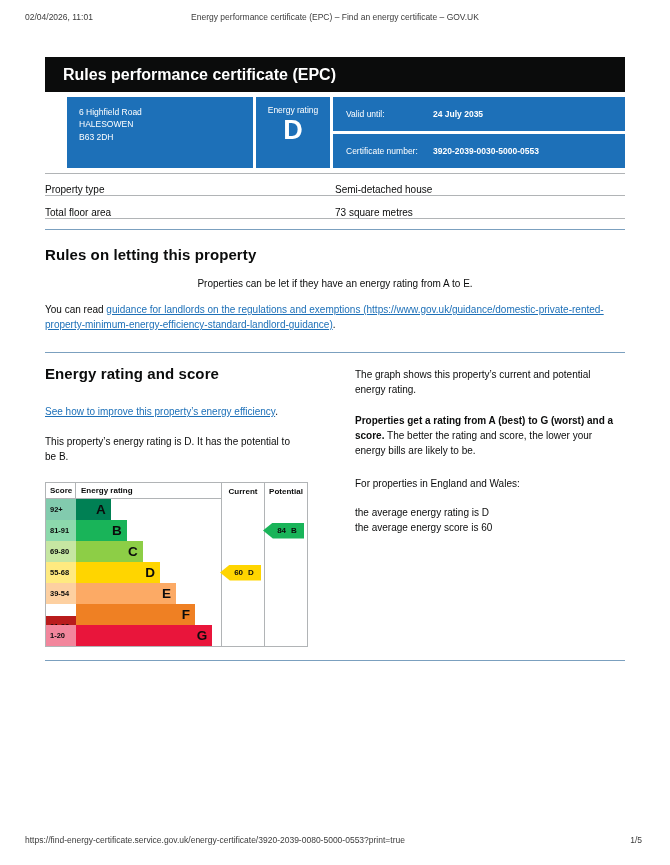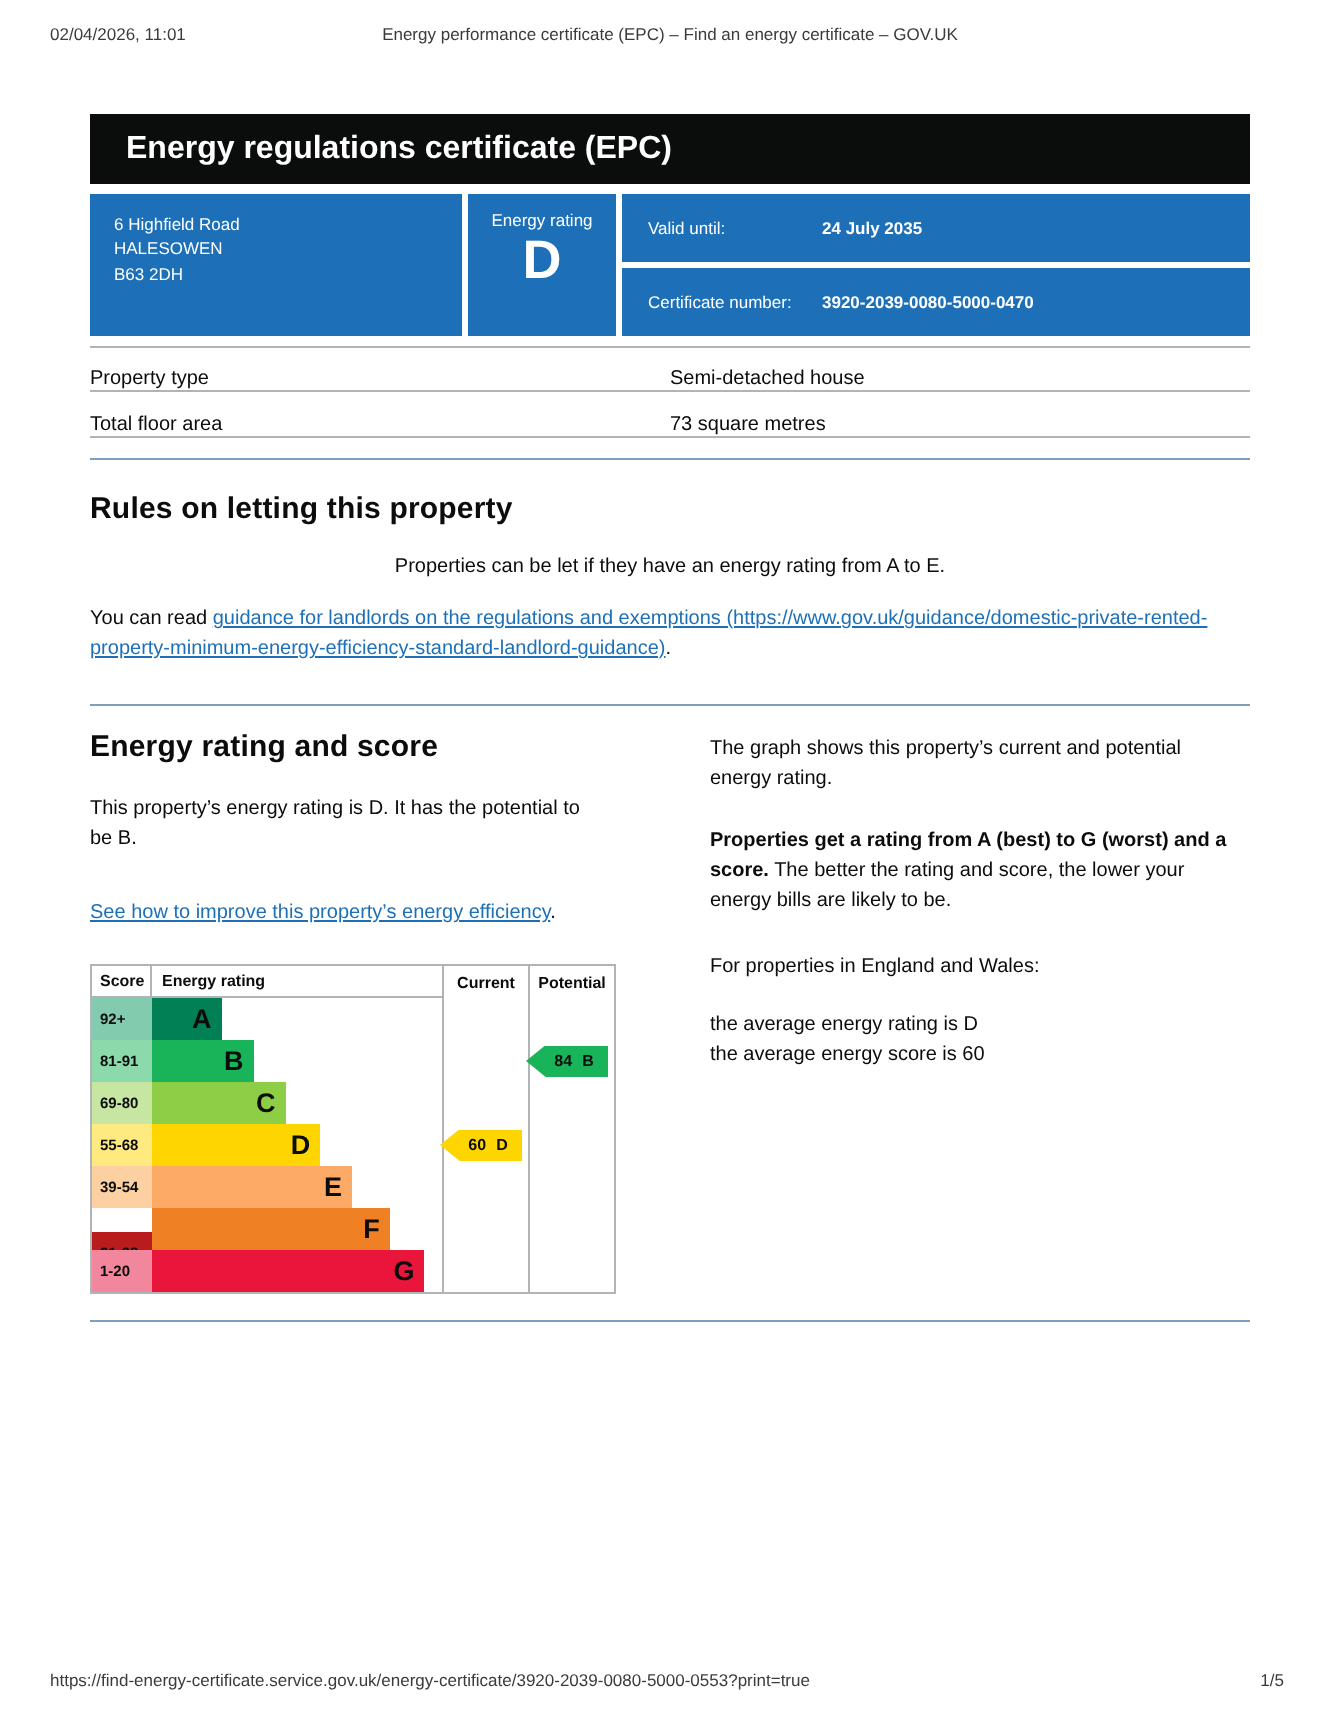--- a/index.html
+++ b/index.html
@@ -35,20 +35,21 @@
   }
 
   .summary {
     margin-top: 5px;
     display: grid;
     grid-template-columns: 186px 74px 1fr;
     gap: 3px;
     background: #ffffff;
     height: 71px;
     color: #ffffff;
+    margin-left: 22px;
   }
   .summary .panel { background: #1d70b8; }
   .panel-address { padding: 9px 0 0 12px; font-size: 8.5px; line-height: 1.45; }
   .panel-rating { text-align: center; padding-top: 8px; }
   .panel-rating .lbl { font-size: 8.5px; }
   .panel-rating .big { font-size: 27px; font-weight: bold; line-height: 1.1; margin-top: 1px; }
   .panel-meta { display: grid; grid-template-rows: 1fr 1fr; gap: 3px; background: #ffffff; border-radius: 12px; }
   .panel-meta .meta-row {
     background: #1d70b8; display: flex; align-items: center;
     font-size: 8.5px; padding-left: 13px;
@@ -122,41 +123,41 @@
 <body>
 
 <div class="print-header">
   <span class="ts">02/04/2026, 11:01</span>
   <span class="doc-title">Energy performance certificate (EPC) – Find an energy certificate – GOV.UK</span>
 </div>
 
 <div class="page">
 
   <div class="banner">
-    <span>Energy regulations certificate (EPC)</span>
+    <span>Rules performance certificate (EPC)</span>
   </div>
 
   <div class="summary">
     <div class="panel panel-address">
       <div>6 Highfield Road</div>
       <div>HALESOWEN</div>
       <div>B63 2DH</div>
     </div>
     <div class="panel panel-rating">
       <div class="lbl">Energy rating</div>
       <div class="big">D</div>
     </div>
     <div class="panel-meta">
       <div class="meta-row">
         <span class="lbl">Valid until:</span>
         <span class="val">24 July 2035</span>
       </div>
       <div class="meta-row">
         <span class="lbl">Certificate number:</span>
-        <span class="val">3920-2039-0080-5000-0470</span>
+        <span class="val">3920-2039-0030-5000-0553</span>
       </div>
     </div>
   </div>
 
   <div class="prop-table">
     <div class="prop-row">
       <span class="k">Property type</span>
       <span class="v">Semi-detached house</span>
     </div>
     <div class="prop-row">
@@ -169,22 +170,22 @@
 
   <h2 class="section">Rules on letting this property</h2>
   <p class="body-text para1">Properties can be let if they have an energy rating from A to E.</p>
   <p class="body-text para2"><span>You can read </span><a class="lnk">guidance for landlords on the regulations and exemptions (https://www.gov.uk/guidance/domestic-private-rented-property-minimum-energy-efficiency-standard-landlord-guidance)</a><span>.</span></p>
 
   <hr class="hr-blue big-gap">
 
   <div class="two-col">
     <div class="col-left">
       <h2 class="section" style="margin-top:0;">Energy rating and score</h2>
+      <p class="body-text improve"><a class="lnk">See how to improve this property’s energy efficiency</a><span>.</span></p>
       <p class="body-text intro">This property’s energy rating is D. It has the potential to be B.</p>
-      <p class="body-text improve"><a class="lnk">See how to improve this property’s energy efficiency</a><span>.</span></p>
 
       <div class="epc-chart">
         <div class="epc-head">
           <div class="h h-score">Score</div>
           <div class="h h-rating">Energy rating</div>
           <div class="h h-current">Current</div>
           <div class="h h-potential">Potential</div>
         </div>
         <div>
             <div class="epc-row">

